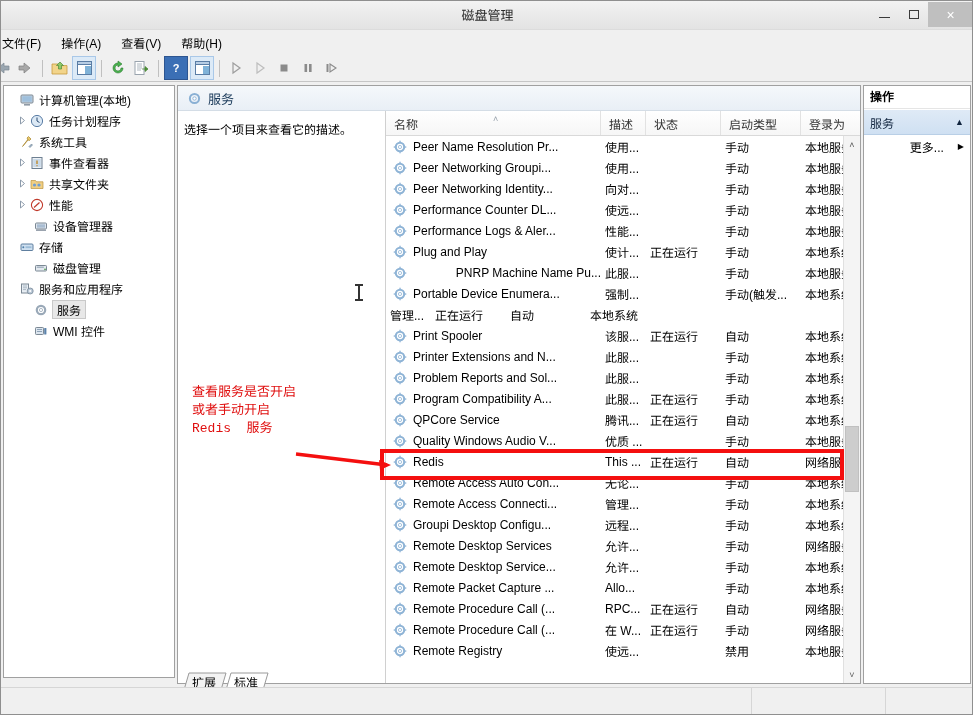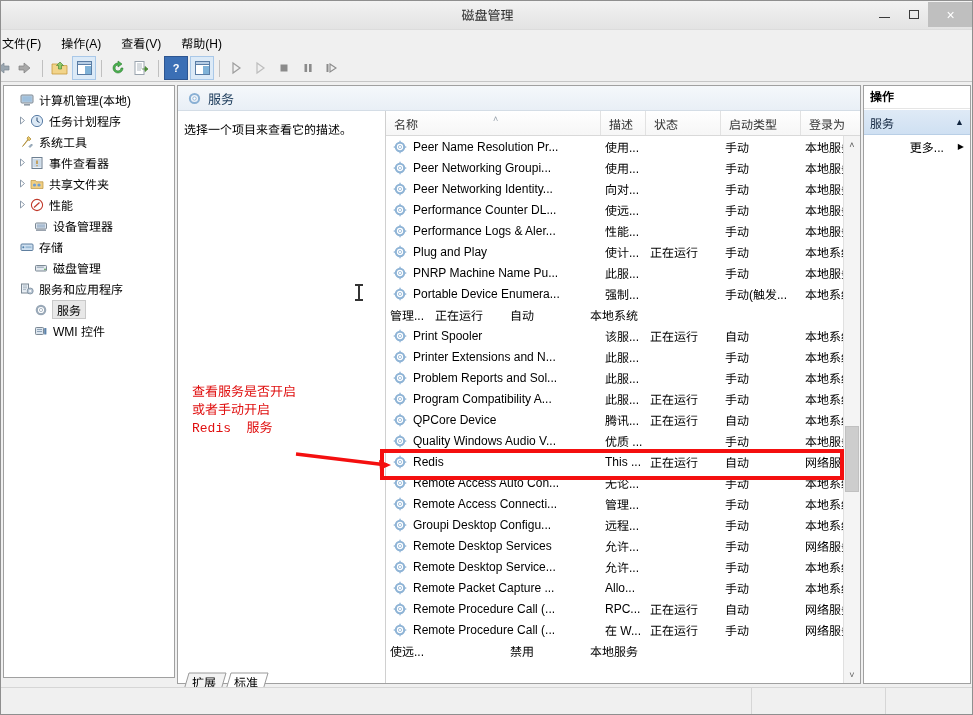--- a/index.html
+++ b/index.html
@@ -716,21 +716,21 @@
                 <span>正在运行</span>
               </div>
               <div class="cell start" style="width: 80px; flex: 0 0 80px;">
                 <span>手动</span>
               </div>
               <div class="cell logon" style="width: 85px; flex: 0 0 85px;">
                 <span>本地系统</span>
               </div>
             </div>
             <div class="row">
-              <div class="cell name" style="width: 215px; flex: 0 0 215px;">
+              <div class="cell name" style="width: 215px; flex: 0 0 215px; justify-content: space-between;">
                 <span class="gear">
                   <svg width="14" height="14" viewBox="0 0 14 14">
                     <circle cx="7" cy="7" r="4.2" fill="none" stroke="#8fb4d6" stroke-width="2.1"></circle>
                     <circle cx="7" cy="7" r="1.6" fill="#ffffff" stroke="#8fb4d6" stroke-width="0.8"></circle>
                     <rect x="6.4" y="0.7" width="1.3" height="2.1" fill="#8fb4d6"></rect>
                     <rect x="6.4" y="11.2" width="1.3" height="2.1" fill="#8fb4d6"></rect>
                     <rect x="0.7" y="6.4" width="2.1" height="1.3" fill="#8fb4d6"></rect>
                     <rect x="11.2" y="6.4" width="2.1" height="1.3" fill="#8fb4d6"></rect>
                   </svg>
                 </span>
@@ -903,21 +903,21 @@
                 <span class="gear">
                   <svg width="14" height="14" viewBox="0 0 14 14">
                     <circle cx="7" cy="7" r="4.2" fill="none" stroke="#8fb4d6" stroke-width="2.1"></circle>
                     <circle cx="7" cy="7" r="1.6" fill="#ffffff" stroke="#8fb4d6" stroke-width="0.8"></circle>
                     <rect x="6.4" y="0.7" width="1.3" height="2.1" fill="#8fb4d6"></rect>
                     <rect x="6.4" y="11.2" width="1.3" height="2.1" fill="#8fb4d6"></rect>
                     <rect x="0.7" y="6.4" width="2.1" height="1.3" fill="#8fb4d6"></rect>
                     <rect x="11.2" y="6.4" width="2.1" height="1.3" fill="#8fb4d6"></rect>
                   </svg>
                 </span>
-                <span>QPCore Device</span>
+                <span>QPCore Service</span>
               </div>
               <div class="cell desc" style="width: 45px; flex: 0 0 45px;">
                 <span>腾讯...</span>
               </div>
               <div class="cell status" style="width: 75px; flex: 0 0 75px;">
                 <span>正在运行</span>
               </div>
               <div class="cell start" style="width: 80px; flex: 0 0 80px;">
                 <span>自动</span>
               </div>
@@ -1189,20 +1189,33 @@
                 <span>正在运行</span>
               </div>
               <div class="cell start" style="width: 80px; flex: 0 0 80px;">
                 <span>手动</span>
               </div>
               <div class="cell logon" style="width: 85px; flex: 0 0 85px;">
                 <span>网络服务</span>
               </div>
             </div>
             <div class="row">
+              <div class="cell name" style="width: 215px; flex: 0 0 215px;">
+                <span class="gear">
+                  <svg width="14" height="14" viewBox="0 0 14 14">
+                    <circle cx="7" cy="7" r="4.2" fill="none" stroke="#8fb4d6" stroke-width="2.1"></circle>
+                    <circle cx="7" cy="7" r="1.6" fill="#ffffff" stroke="#8fb4d6" stroke-width="0.8"></circle>
+                    <rect x="6.4" y="0.7" width="1.3" height="2.1" fill="#8fb4d6"></rect>
+                    <rect x="6.4" y="11.2" width="1.3" height="2.1" fill="#8fb4d6"></rect>
+                    <rect x="0.7" y="6.4" width="2.1" height="1.3" fill="#8fb4d6"></rect>
+                    <rect x="11.2" y="6.4" width="2.1" height="1.3" fill="#8fb4d6"></rect>
+                  </svg>
+                </span>
+                <span>Remote Registry</span>
+              </div>
               <div class="cell desc" style="width: 45px; flex: 0 0 45px;">
                 <span>使远...</span>
               </div>
               <div class="cell status" style="width: 75px; flex: 0 0 75px;">
                 <span></span>
               </div>
               <div class="cell start" style="width: 80px; flex: 0 0 80px;">
                 <span>禁用</span>
               </div>
               <div class="cell logon" style="width: 85px; flex: 0 0 85px;">

